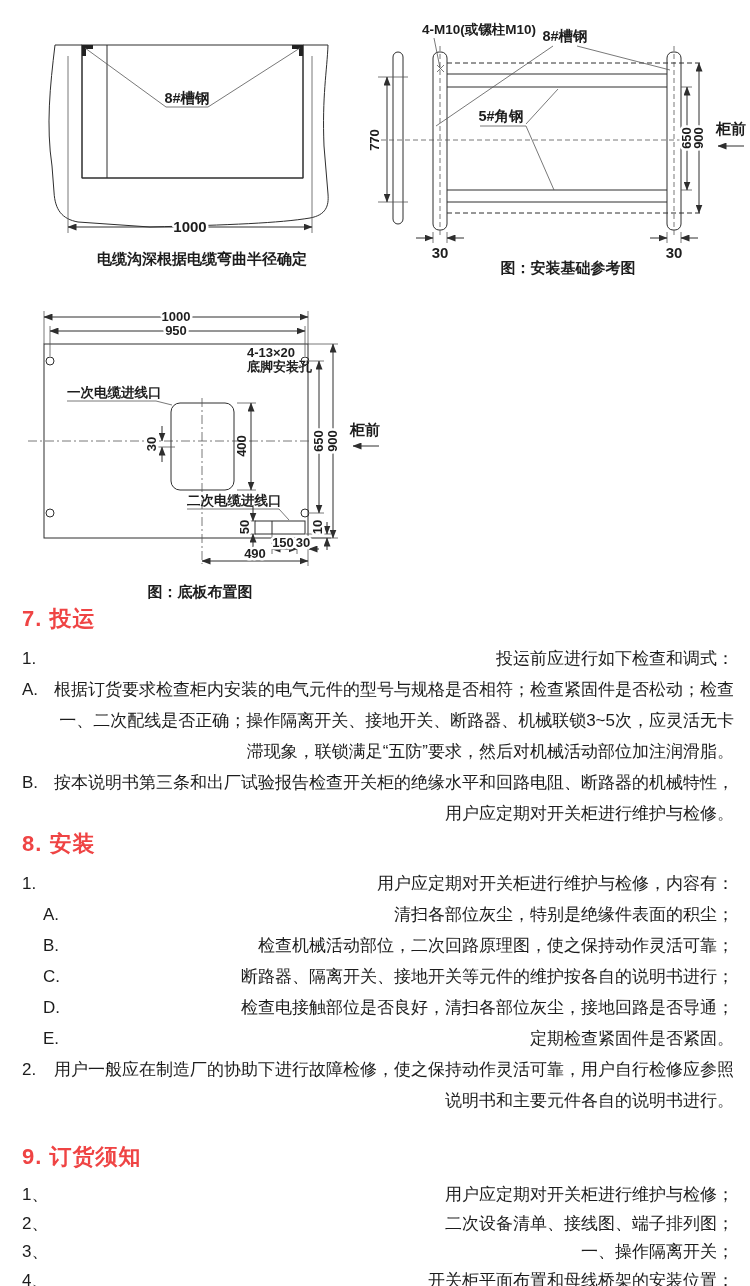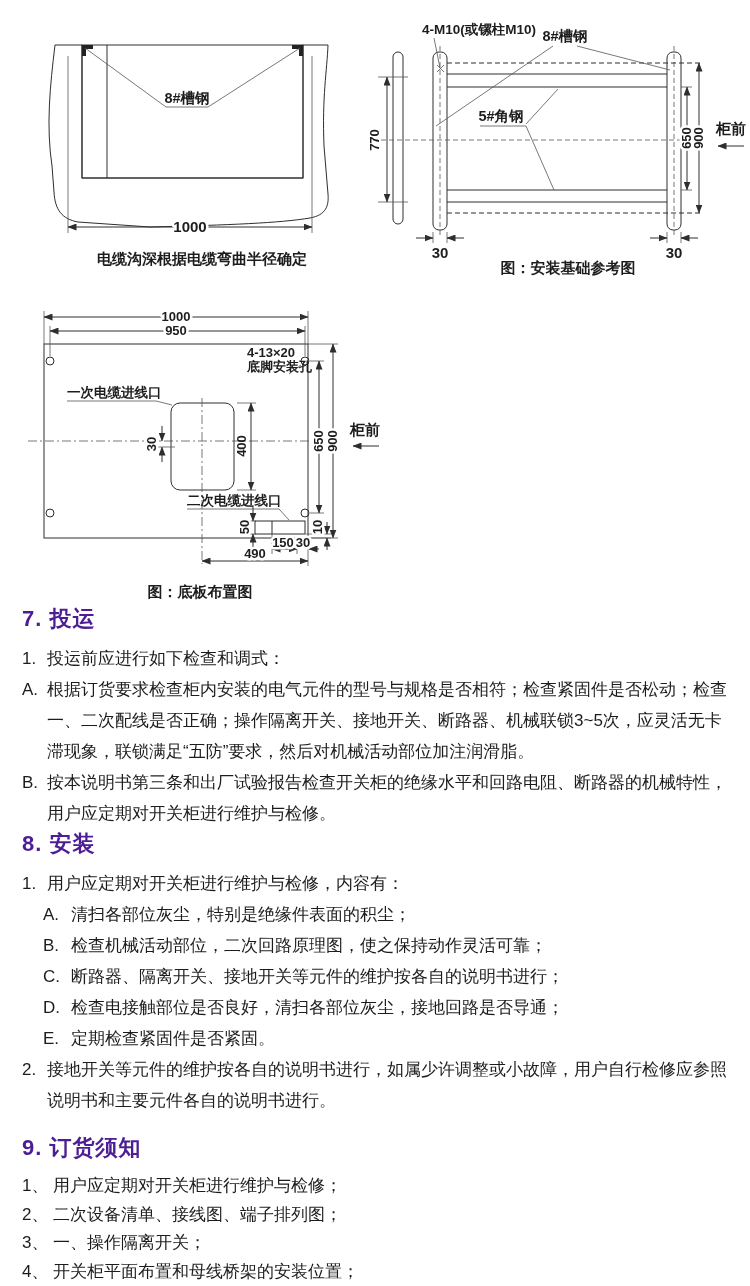--- a/index.html
+++ b/index.html
@@ -13,25 +13,25 @@
   .lbl{font-size:13.5px;font-weight:bold;}
   .lbl2{font-size:14.5px;font-weight:bold;}
   .cap{font-size:15px;font-weight:bold;}
   .halo{paint-order:stroke;stroke:#ffffff;stroke-width:5px;stroke-linejoin:round;}
   .ln{stroke:#2e2e2e;stroke-width:1;fill:none;}
   .thin{stroke:#555;stroke-width:0.8;fill:none;}
   .dash{stroke-dasharray:5 3;}
   .dashdot{stroke-dasharray:9 3 2 3;}
   
   .content{position:absolute;left:22px;right:16px;top:604px;}
-  h2{font-size:22px;font-weight:bold;color:#4c1d95;margin:0 0 9px 0;letter-spacing:1px;}
-  .h8{} .h9{margin-top:17px;}
+  h2{font-size:22px;font-weight:bold;color:#ef4444;margin:0 0 9px 0;letter-spacing:1px;}
+  .h8{} .h9{margin-top:26px;}
   .row{display:flex;align-items:flex-start;font-size:17px;line-height:31px;}
   .mk{flex:0 0 25px;}
-  .ptext{flex:1;}
+  .ptext{flex:1;text-align:right;}
   .sub{margin-left:21px;}
   .sub .mk{flex:0 0 28px;}
   .s9 .row{line-height:28.5px;}
   .s9 .mk{flex:0 0 31px;}
 </style>
 </head>
 <body>
 
 <div class="stage">
 
@@ -262,21 +262,21 @@
     <div class="row sub">
       <span class="mk">D.</span>
       <div class="ptext">检查电接触部位是否良好，清扫各部位灰尘，接地回路是否导通；</div>
     </div>
     <div class="row sub">
       <span class="mk">E.</span>
       <div class="ptext">定期检查紧固件是否紧固。</div>
     </div>
     <div class="row">
       <span class="mk">2.</span>
-      <div class="ptext">接地开关等元件的维护按各自的说明书进行，如属少许调整或小故障，用户自行检修应参照说明书和主要元件各自的说明书进行。</div>
+      <div class="ptext">用户一般应在制造厂的协助下进行故障检修，使之保持动作灵活可靠，用户自行检修应参照说明书和主要元件各自的说明书进行。</div>
     </div>
 
     <div class="s9">
       <h2 class="h9">9. 订货须知</h2>
       <div class="row">
         <span class="mk">1、</span>
         <div class="ptext">用户应定期对开关柜进行维护与检修；</div>
       </div>
       <div class="row">
         <span class="mk">2、</span>

